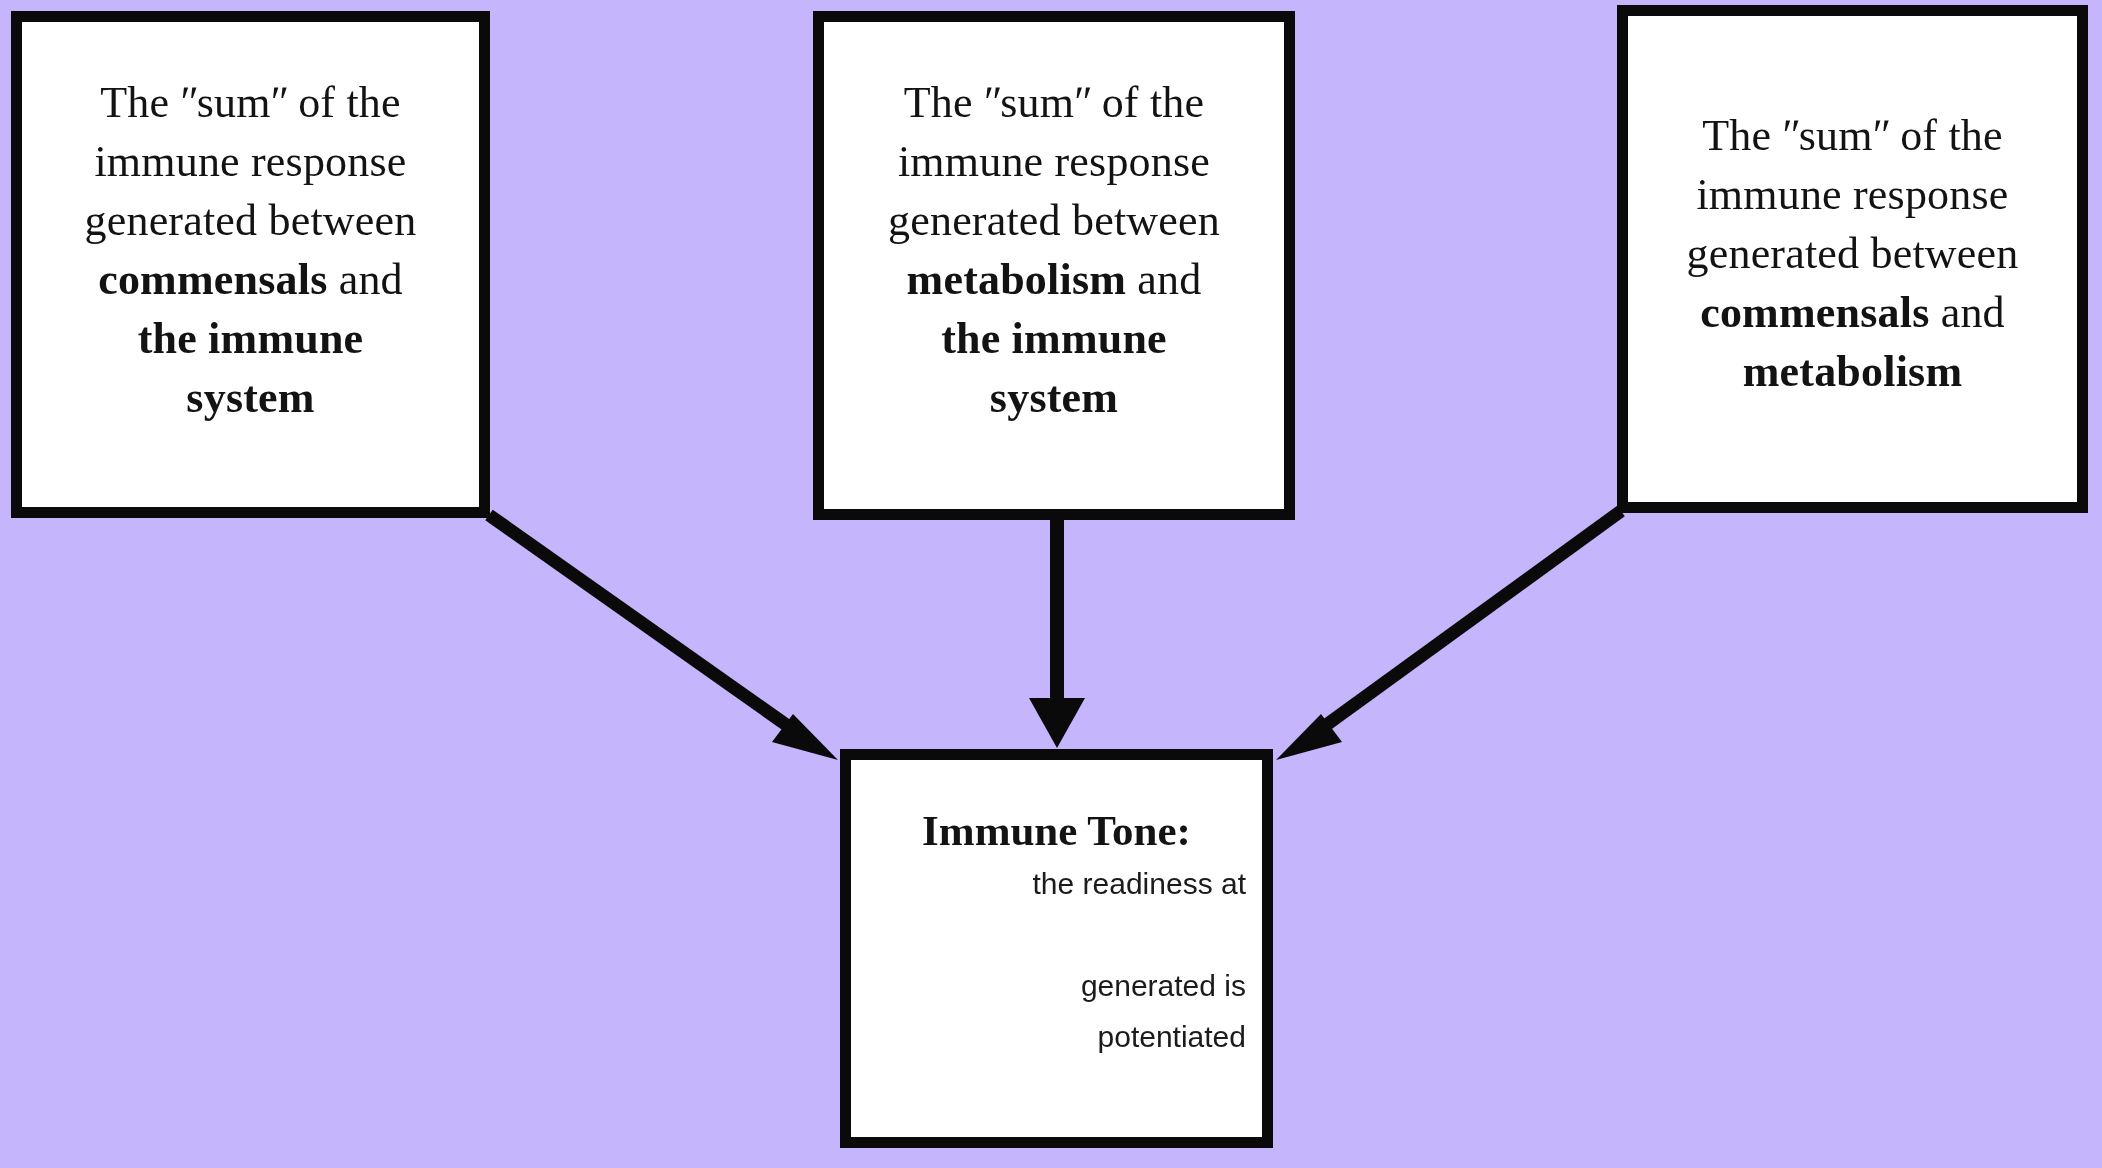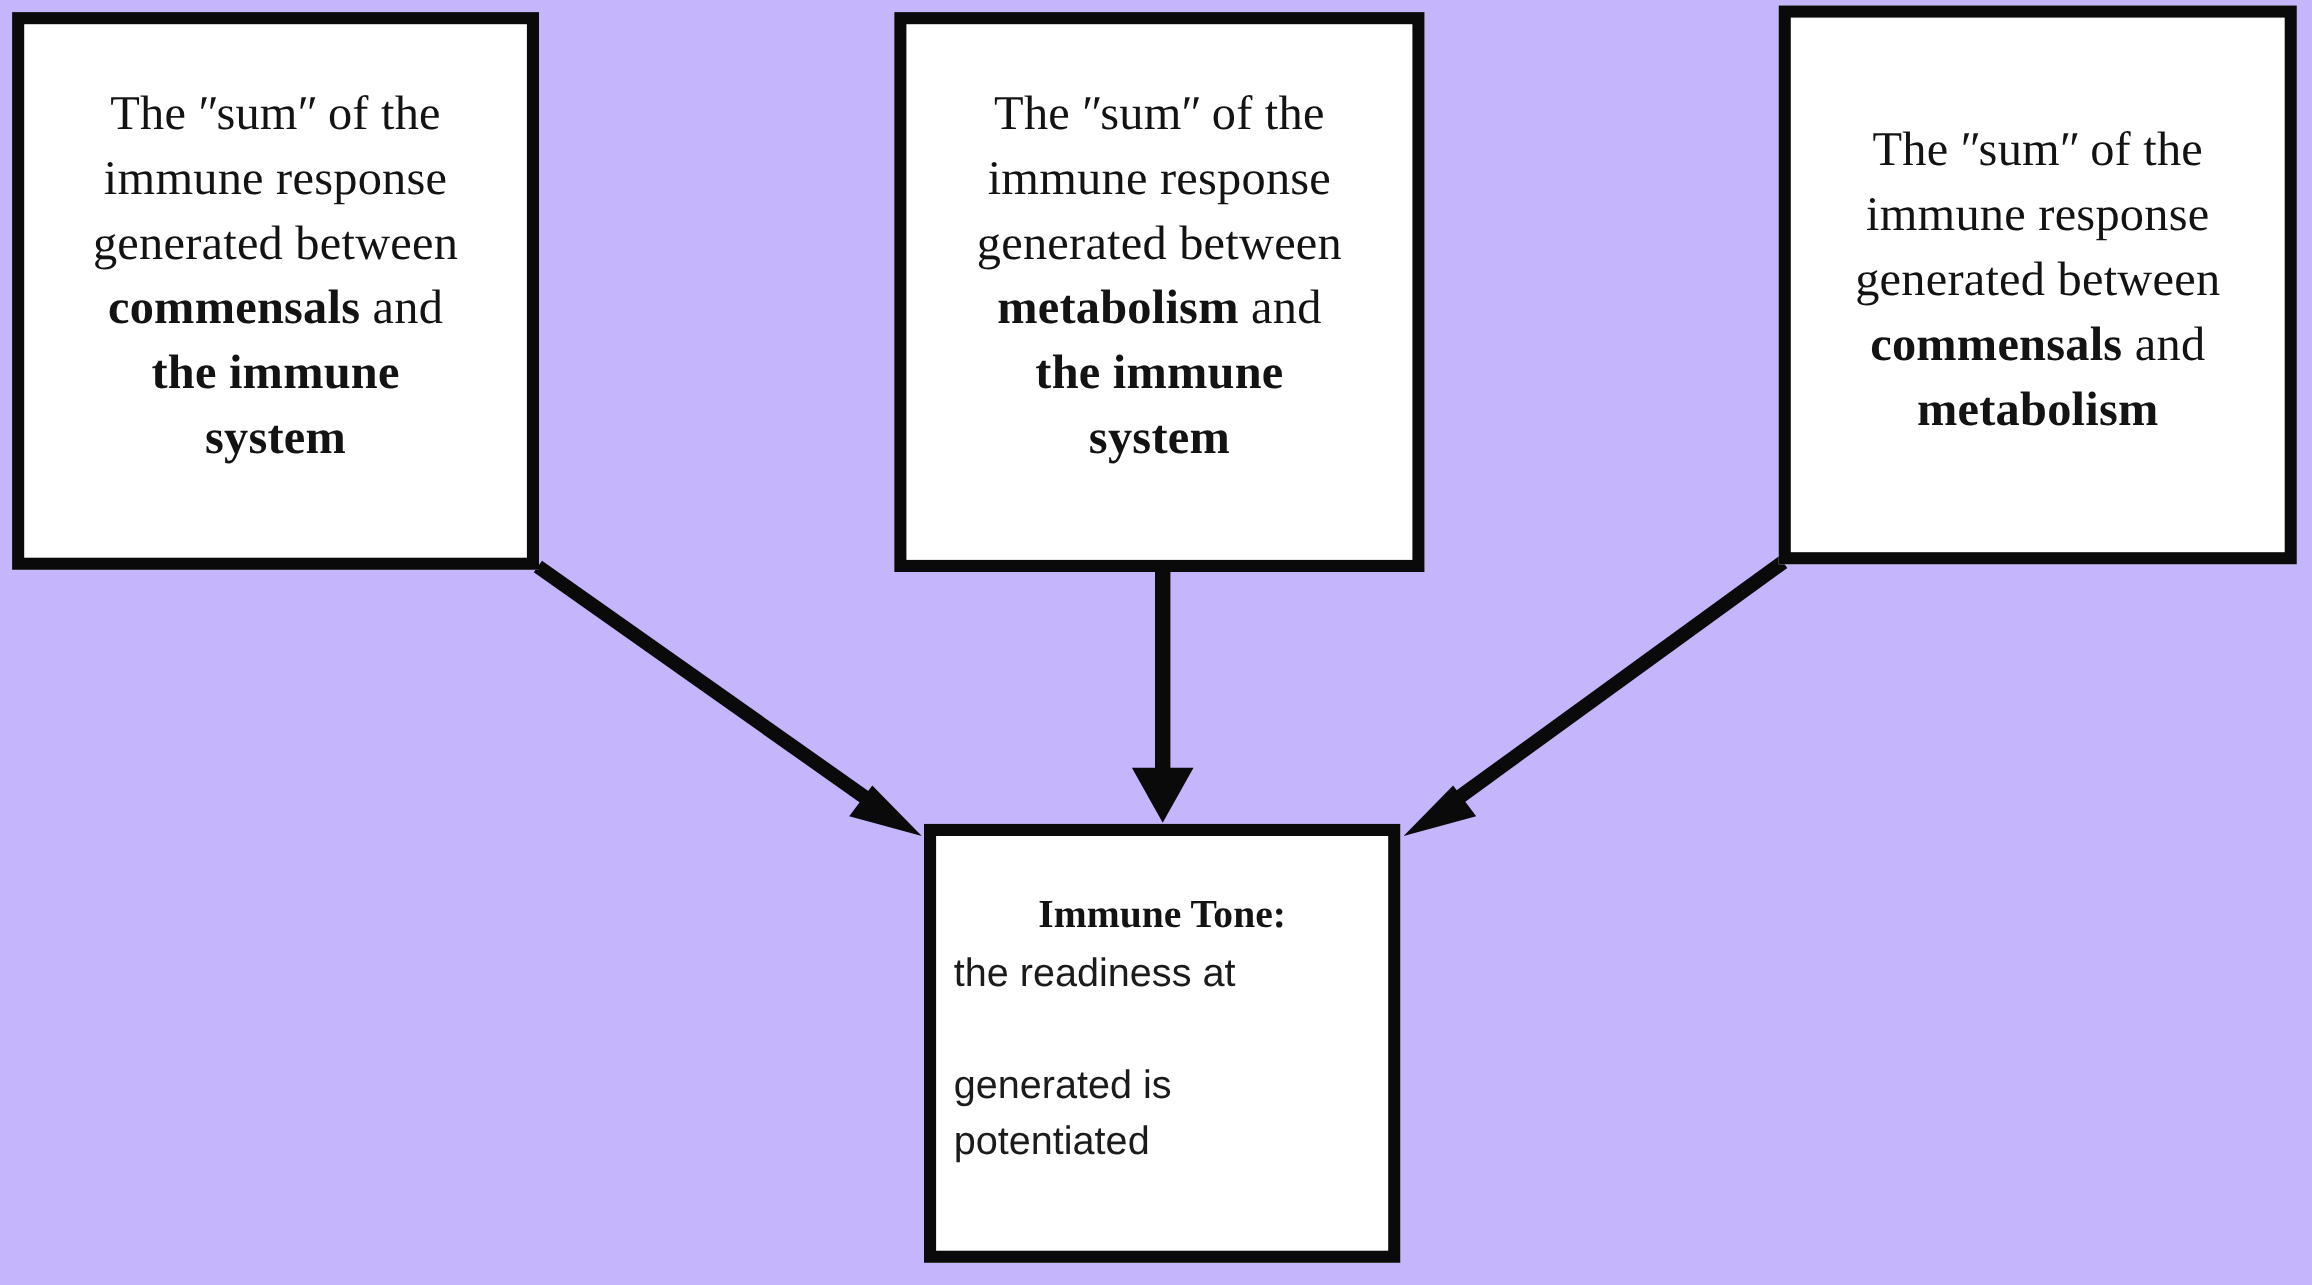--- a/index.html
+++ b/index.html
@@ -50,33 +50,33 @@
   #node-mid   .node-text { padding-top: 51px; }
   #node-right .node-text { padding-top: 90px; }
 
   #node-bottom {
     left: 840px; top: 749px; width: 433px; height: 399px;
     border-width: 11px;
   }
   #node-bottom .tone-title {
     font-family: "Liberation Serif", "DejaVu Serif", serif;
     font-weight: bold;
-    font-size: 36px;
+    font-size: 43px;
     line-height: 50px;
     color: #131313;
     text-align: center;
     width: 100%;
     padding-top: 46px;
   }
   #node-bottom .tone-body {
     font-family: "Liberation Sans", "DejaVu Sans", sans-serif;
-    font-size: 36px;
+    font-size: 30px;
     line-height: 51px;
     color: #1b1b1b;
-    text-align: left;
+    text-align: right;
     width: 100%;
     padding: 2px 16px 0 16px;
     box-sizing: border-box;
   }
 
   
   #arrows {
     position: absolute;
     left: 0; top: 0;
     width: 2102px; height: 1168px;

